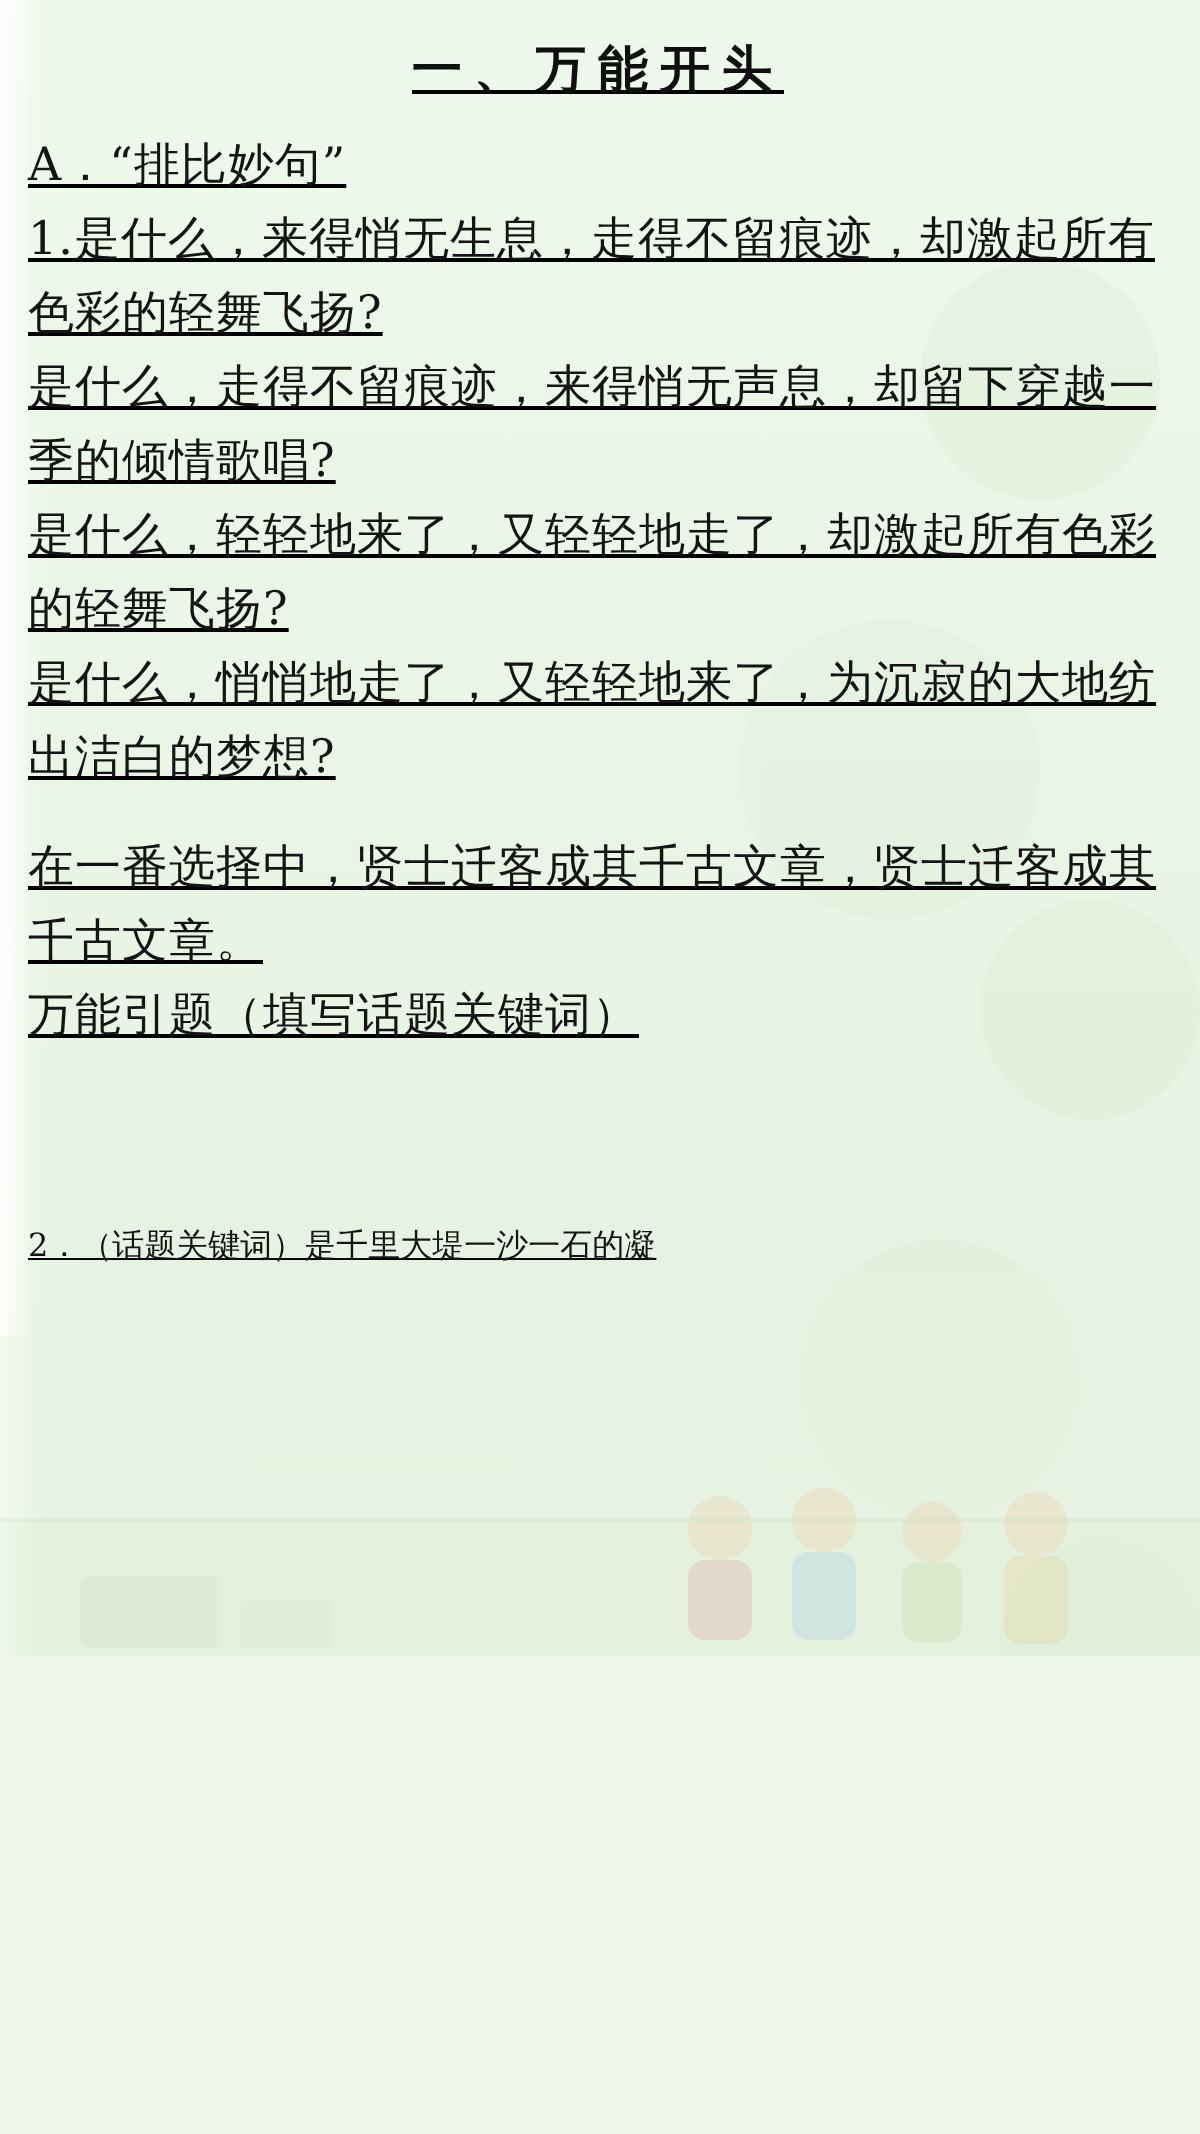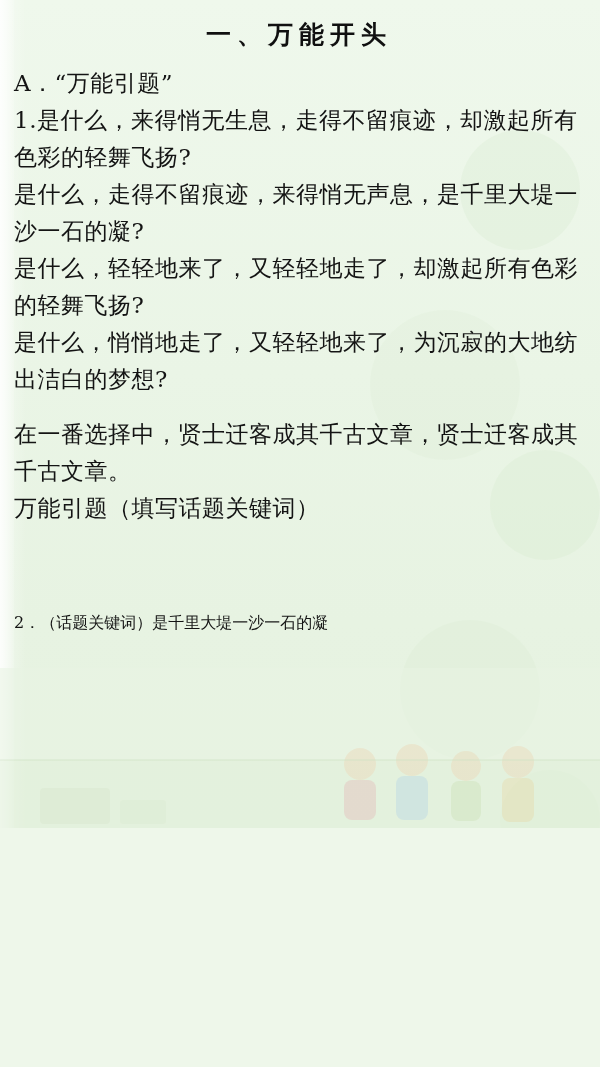--- a/index.html
+++ b/index.html
@@ -15,20 +15,21 @@
   }
   .page {
     position: relative;
     width: 600px;
     height: 828px;
     box-sizing: border-box;
     background:
       linear-gradient(90deg, rgba(255,255,255,0.45) 0px, rgba(255,255,255,0.0) 26px),
       linear-gradient(180deg, #eff8ec 0%, #eaf5e6 45%, #e7f3e2 75%, #e6f2e0 100%);
     overflow: hidden;
+    text-decoration: underline;
   }
   
   .watermark {
     position: absolute;
     right: -10px;
     top: 120px;
     width: 300px;
     height: 820px;
     opacity: 0.20;
     pointer-events: none;
@@ -124,25 +125,25 @@
       <g opacity="0.35" stroke="#b9d4ad" stroke-width="2" fill="none">
         <path d="M0 92 H600"></path>
       </g>
     </svg>
   </div>
 
   <div class="content">
 
     <div class="doc-title">一、万能开头</div>
 
-    <div class="line para">A．“万能引题”</div>
+    <div class="line para">A．“排比妙句”</div>
 
     <div class="line para">1.是什么，来得悄无生息，走得不留痕迹，却激起所有色彩的轻舞飞扬?</div>
 
-    <div class="line para">是什么，走得不留痕迹，来得悄无声息，是千里大堤一沙一石的凝?</div>
+    <div class="line para">是什么，走得不留痕迹，来得悄无声息，却留下穿越一季的倾情歌唱?</div>
 
     <div class="line para">是什么，轻轻地来了，又轻轻地走了，却激起所有色彩的轻舞飞扬?</div>
 
     <div class="line para">是什么，悄悄地走了，又轻轻地来了，为沉寂的大地纺出洁白的梦想?</div>
 
 
 
     <div class="gap-sm"></div>
 
 

